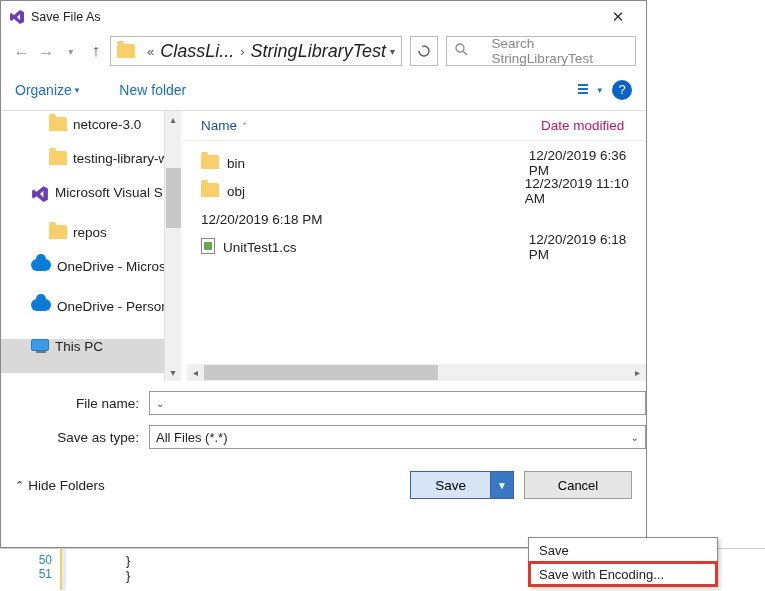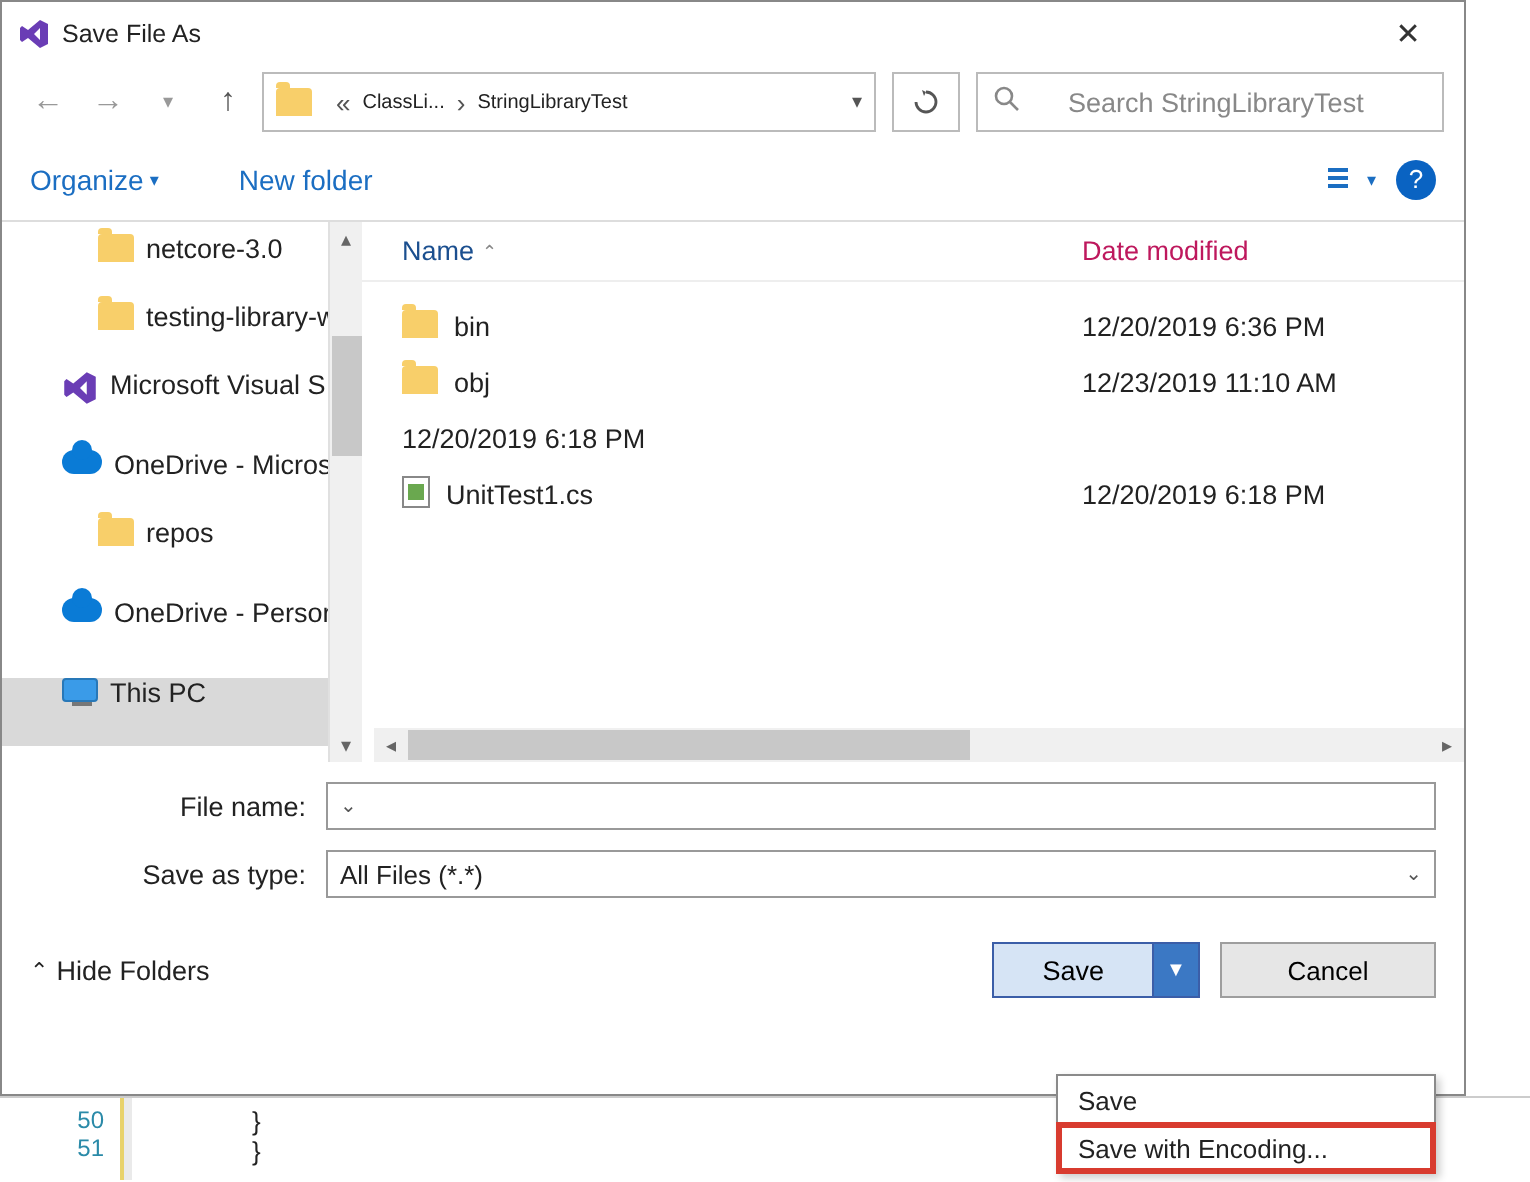--- a/index.html
+++ b/index.html
@@ -1,31 +1,31 @@
 <!DOCTYPE html>
 <html><head>
 <meta charset="utf-8">
 <style>
 * { box-sizing: border-box; margin: 0; padding: 0; font-family: "Segoe UI", Arial, sans-serif; }
 body { background: #fff; width: 765px; height: 591px; overflow: hidden; position: relative; }
 
-.dialog { border: 1px solid #888; width: 733px; height: 548px; background: #fff; position: relative; }
+.dialog { border: 1px solid #888; width: 647px; height: 548px; background: #fff; position: relative; }
 
 .titlebar { display: flex; align-items: center; height: 32px; padding: 0 8px; }
 .titlebar .vsicon { display:inline-flex; margin-right:6px; }
 .titlebar .title { font-size: 12.5px; color: #222; flex: 1; }
 .titlebar .close { width: 40px; text-align: center; font-size: 15px; color: #333; cursor: pointer; }
 
 .navrow { display: flex; align-items: center; height: 36px; padding: 0 10px; gap: 4px; }
 .navbtn { width: 26px; height: 26px; display:flex; align-items:center; justify-content:center; color:#999; }
 .navbtn.enabled { color:#555; }
 .crumbbox { flex: 1; border: 1px solid #bbb; height: 30px; display:flex; align-items:center; padding:0 6px; background:#fff; }
 .crumbbox .foldericn { margin-right:6px; display:inline-flex; }
 .crumbbox .sep { margin: 0 6px; color:#555; font-size:13px; }
-.crumbbox .txt { font-size:10px; color:#222; }
+.crumbbox .txt { font-size:18px; color:#222;font-style:italic; }
 .crumbdrop { margin-left: 4px; color:#555; font-size:10px; }
 .refresh { border:1px solid #bbb; height:30px; width:34px; display:flex; align-items:center; justify-content:center; margin-left:4px; }
 .searchbox { border:1px solid #bbb; height:30px; width:234px; display:flex; align-items:center; padding:0 8px; margin-left:4px; color:#888; font-size:13.5px; gap:24px; }
 
 .toolbar { display:flex; align-items:center; height:42px; border-bottom:1px solid #ddd; padding:0 14px; }
 .toolbar .link { color:#1b6ec2; font-size:14px; display:flex; align-items:center; gap:3px; cursor:pointer; }
 .toolbar .spacer { flex:1; }
 .toolbar .viewbtn { color:#1b6ec2; display:flex; align-items:center; margin-right:10px; }
 .toolbar .help { width:20px; height:20px; border-radius:50%; background:#0a63c2; color:#fff; font-size:13px; display:flex; align-items:center; justify-content:center; }
 
@@ -45,21 +45,21 @@
 .col-date { font-size:13.5px; color:#be185d; }
 .rows { flex:1; padding-left:20px; padding-top:8px; }
 .row { display:flex; align-items:center; height:28px; }
 .row .nm { width:340px; display:flex; align-items:center; gap:8px; font-size:13.5px; color:#222; }
 .row .dt { font-size:13.5px; color:#222; }
 .hscroll { height:17px; background:#f0f0f0; display:flex; align-items:center; margin:0 0 0 6px; }
 .hscroll .arr { width:17px; text-align:center; font-size:10px; color:#666; }
 .hscroll .track { flex:1; height:15px; background:#f0f0f0; position:relative; }
 .hscroll .thumb { position:absolute; left:0; width:55%; height:15px; background:#c8c8c8; }
 
-.fields { padding:10px 14px 4px; }
+.fields { padding:10px 0 4px; }
 .fieldrow { display:flex; align-items:center; margin-bottom:10px; }
 .fieldrow label { width:148px; text-align:right; padding-right:10px; font-size:13.5px; color:#222; }
 .filefield { flex:1; border:1px solid #999; height:24px; padding:0 6px; font-size:13px; color:#222; display:flex; align-items:center; justify-content:space-between; }
 .filefield .dd { font-size:10px; color:#555; }
 
 .footer { display:flex; align-items:center; padding:8px 14px 10px; }
 .hidefolders { display:flex; align-items:center; gap:4px; font-size:13.5px; color:#222; cursor:pointer; }
 .footer .spacer { flex:1; }
 .btn { height:28px; border:1px solid #9e9e9e; background:#e6e6e6; font-size:13px; padding:0 24px; display:flex; align-items:center; cursor:pointer; }
 .btn.cancel { width:108px; justify-content:center; margin-left:10px; }
@@ -164,27 +164,27 @@
             <span><span class="icn-folder"></span></span>
             <span>testing-library-w</span>
           </div>
           <div class="tree-item ">
             <span><svg width="18" height="18" viewBox="0 0 16 16">
                 <path d="M11 1 L15 3 L15 13 L11 15 L5 10 L2 12 L1 11 L1 5 L2 4 L5 6 Z M11 5 L8 8 L11 11 Z" fill="#6a3db5"></path>
               </svg></span>
             <span>Microsoft Visual S</span>
           </div>
           <div style="height: 6px;"></div>
+          <div class="tree-item l2">
+            <span><span class="icn-folder"></span></span>
+            <span>repos</span>
+          </div>
           <div class="tree-item ">
             <span><span class="icn-cloud"></span></span>
             <span>OneDrive - Micros</span>
-          </div>
-          <div class="tree-item l2">
-            <span><span class="icn-folder"></span></span>
-            <span>repos</span>
           </div>
           <div style="height: 6px;"></div>
           <div class="tree-item ">
             <span><span class="icn-cloud"></span></span>
             <span>OneDrive - Person</span>
           </div>
           <div style="height: 6px;"></div>
           <div class="tree-item  sel">
             <span><span class="icn-pc"></span></span>
             <span>This PC</span>

